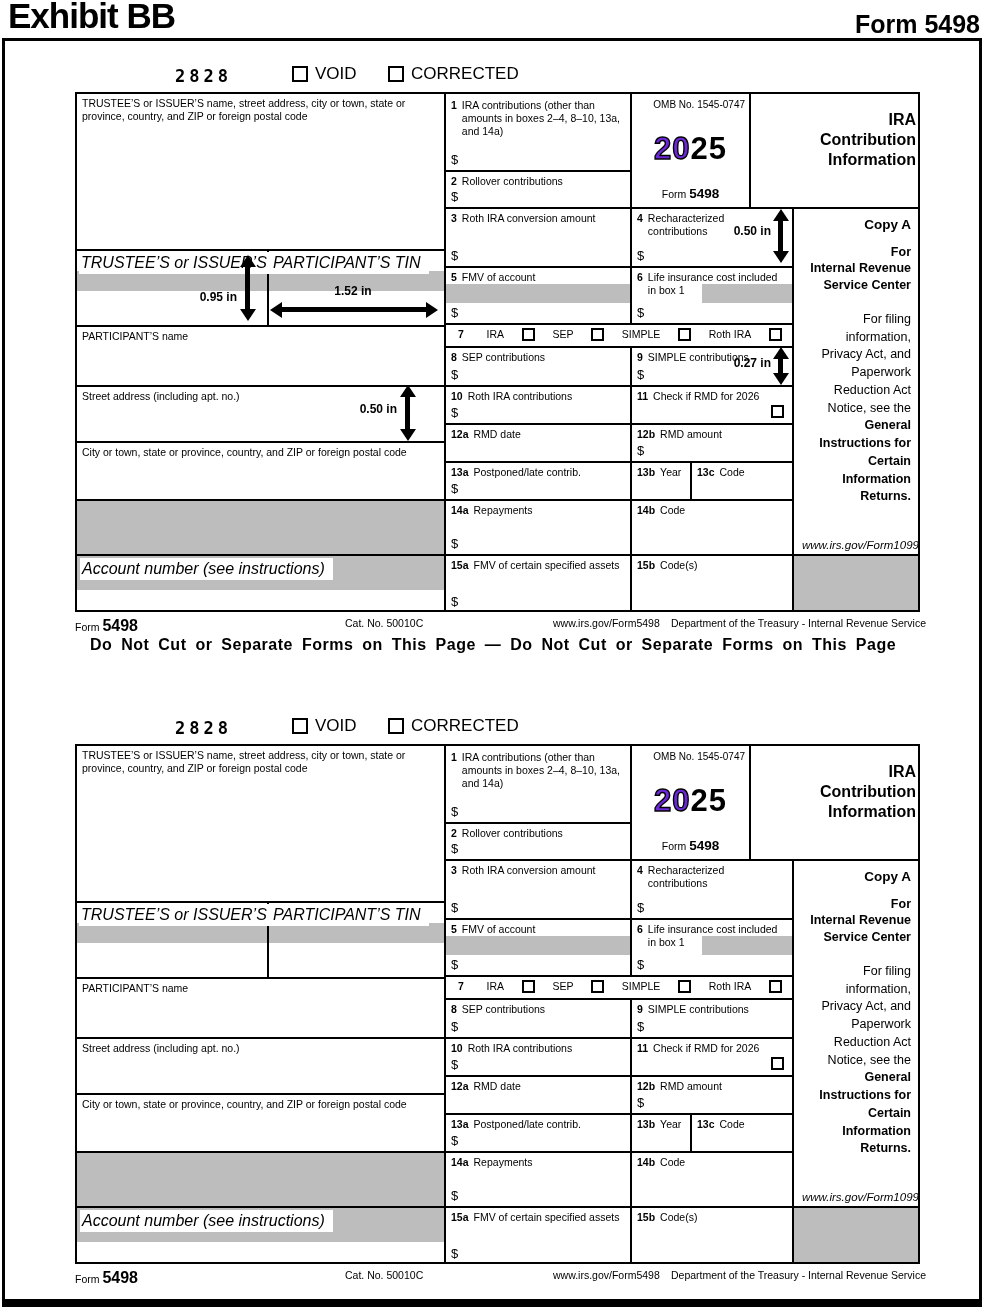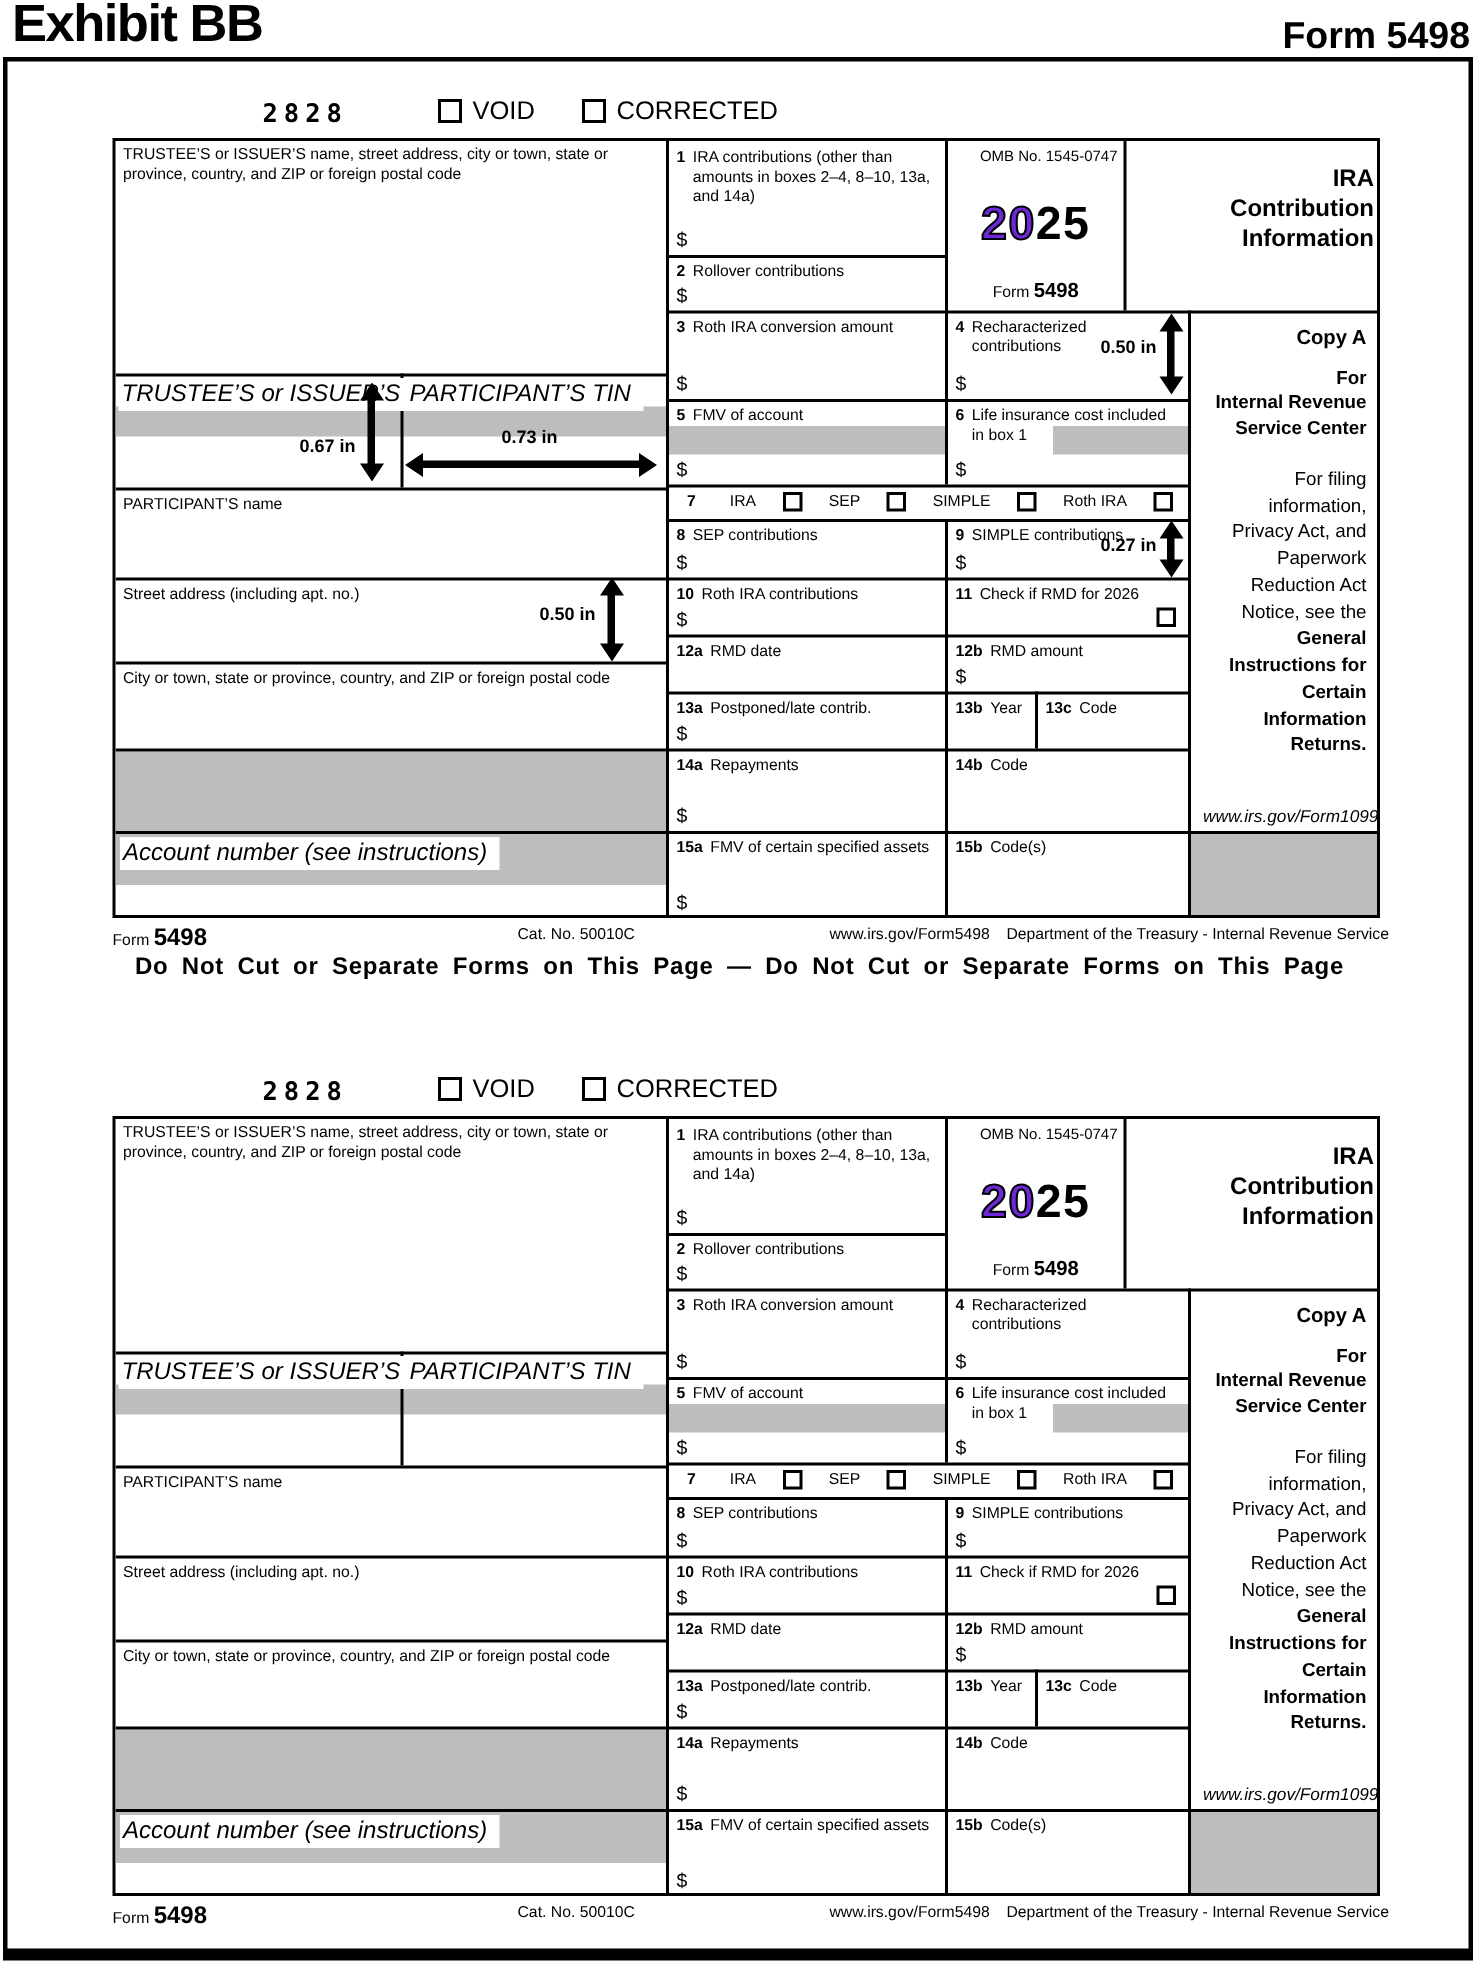--- a/index.html
+++ b/index.html
@@ -305,23 +305,23 @@
         <div class="copy-for">For
 Internal Revenue
 Service Center</div>
         <div class="copy-filing"><span>For filing information, Privacy Act, and Paperwork Reduction Act Notice, see the </span><span class="bold-part">General Instructions for Certain Information Returns.</span></div>
         <div class="copy-url">www.irs.gov/Form1099</div>
       </div>
 
       <div class="measure m-varrow" style="left:701px;top:126px;height:32px;"></div>
       <div class="measure m-label" style="left:614px;top:130px;width:80px;">0.50 in</div>
       <div class="measure m-varrow" style="left:168px;top:172px;height:44px;"></div>
-      <div class="measure m-label" style="left:88px;top:196px;width:72px;">0.67 in</div>
+      <div class="measure m-label" style="left:88px;top:196px;width:72px;">0.95 in</div>
       <div class="measure m-harrow" style="left:204px;top:213px;width:146px;"></div>
-      <div class="measure m-label" style="left:240px;top:190px;width:72px;text-align:center;">0.73 in</div>
+      <div class="measure m-label" style="left:240px;top:190px;width:72px;text-align:center;">1.52 in</div>
       <div class="measure m-varrow" style="left:328px;top:302px;height:34px;"></div>
       <div class="measure m-label" style="left:248px;top:308px;width:72px;">0.50 in</div>
       <div class="measure m-varrow" style="left:701px;top:264px;height:16px;"></div>
       <div class="measure m-label" style="left:616px;top:262px;width:78px;">0.27 in</div>
 
     </div>
 
     <div class="form-footer">
       <span class="abs" style="left:0;"><span>Form</span> <span class="footer-5498">5498</span></span>
       <span class="abs" style="left:270px;">Cat. No. 50010C</span>

